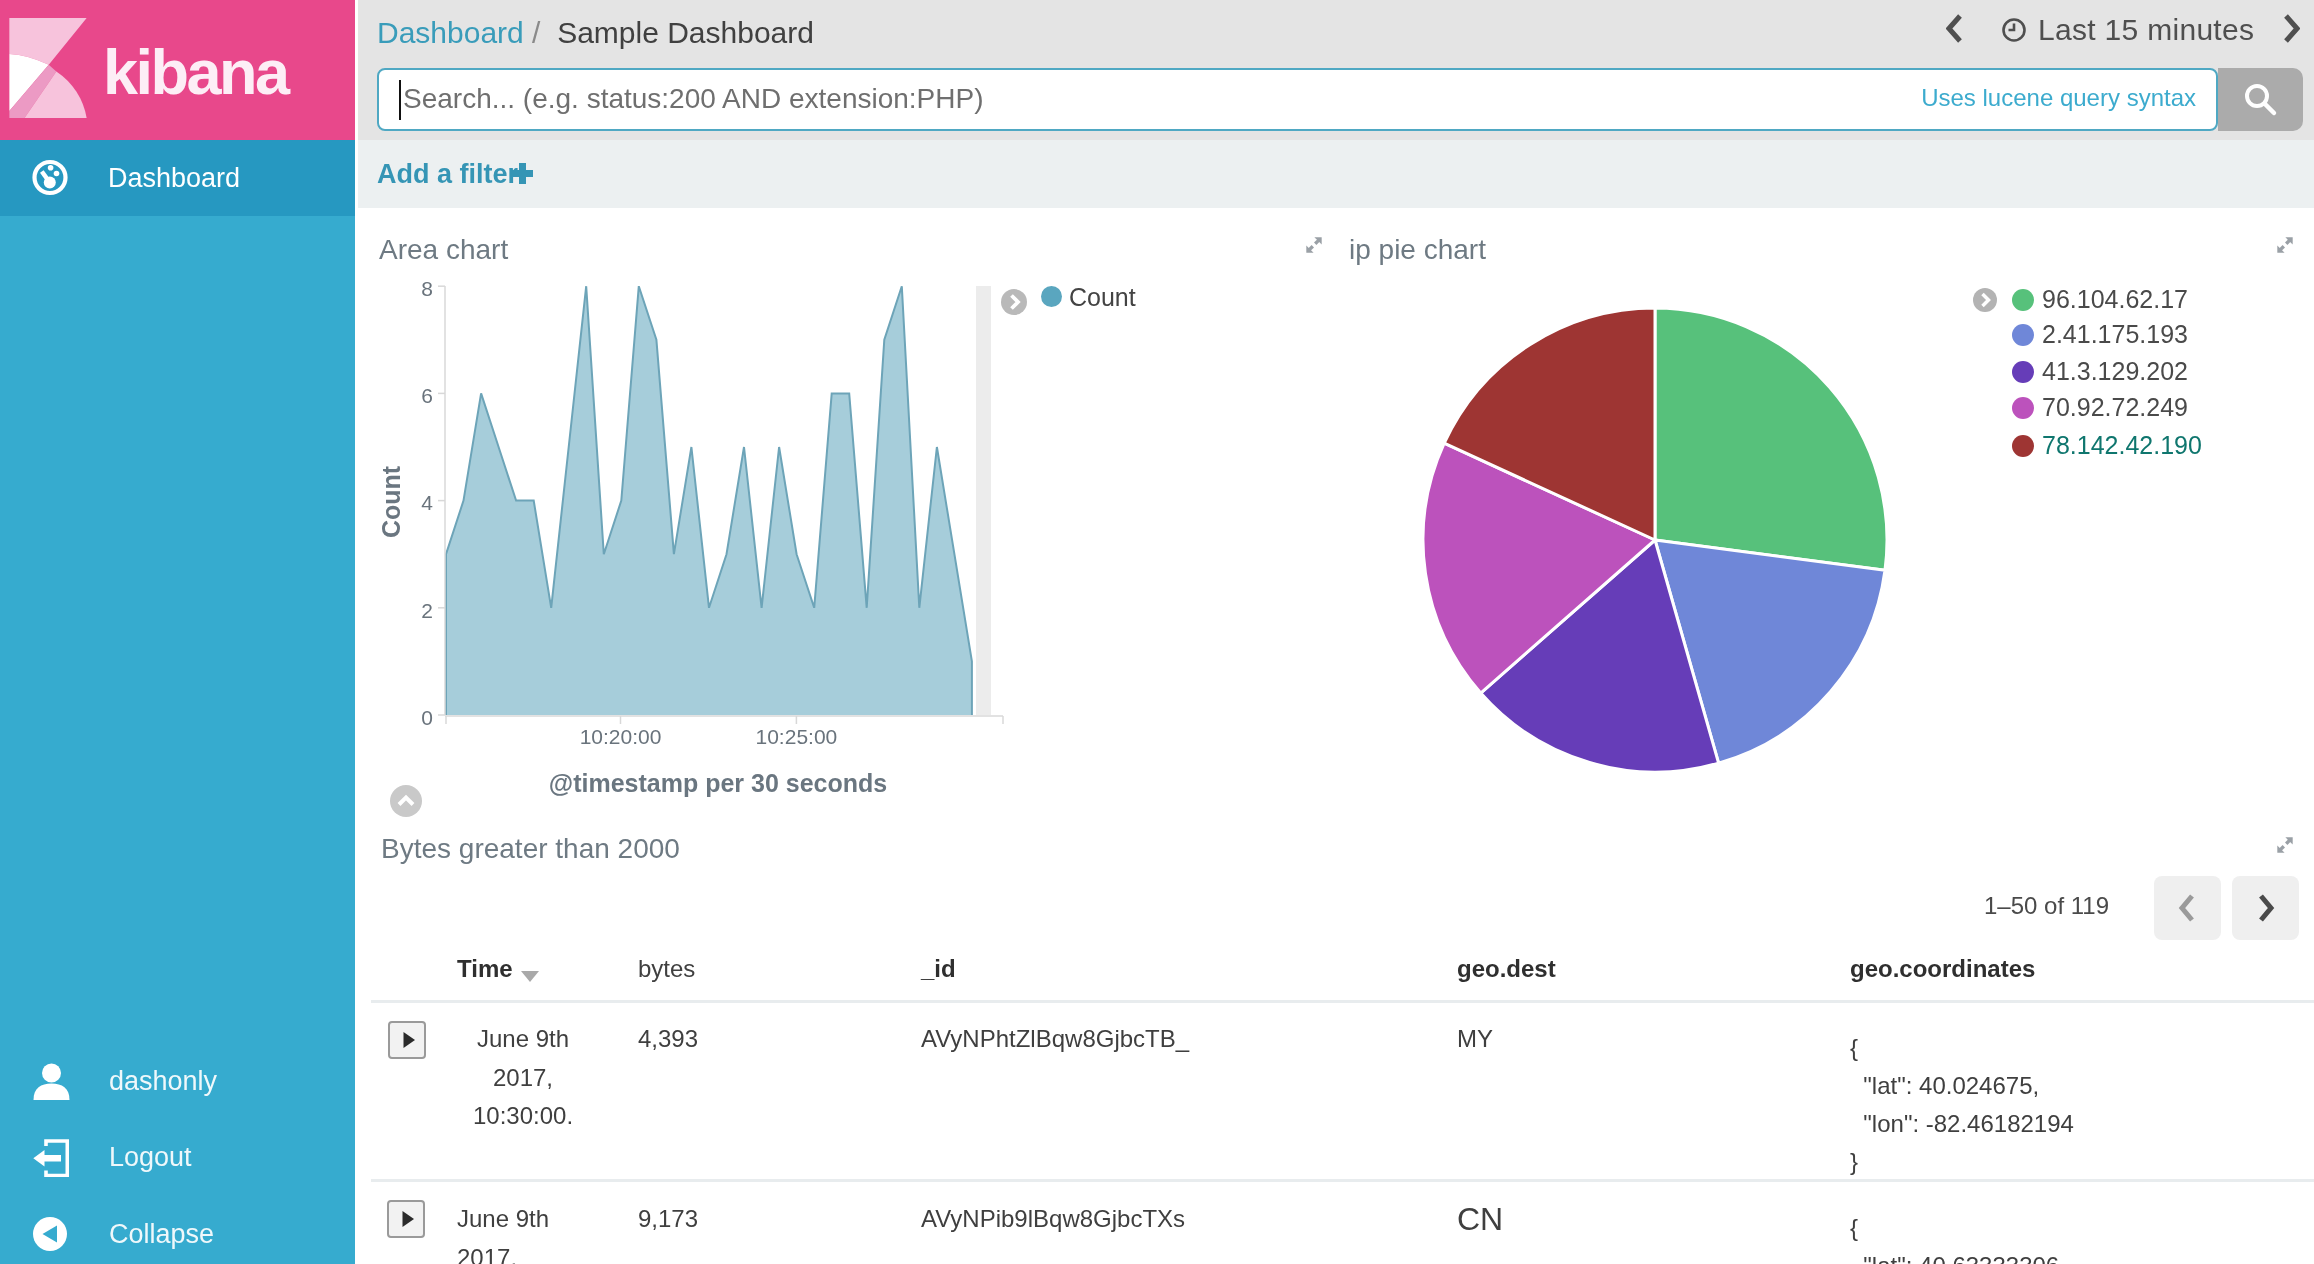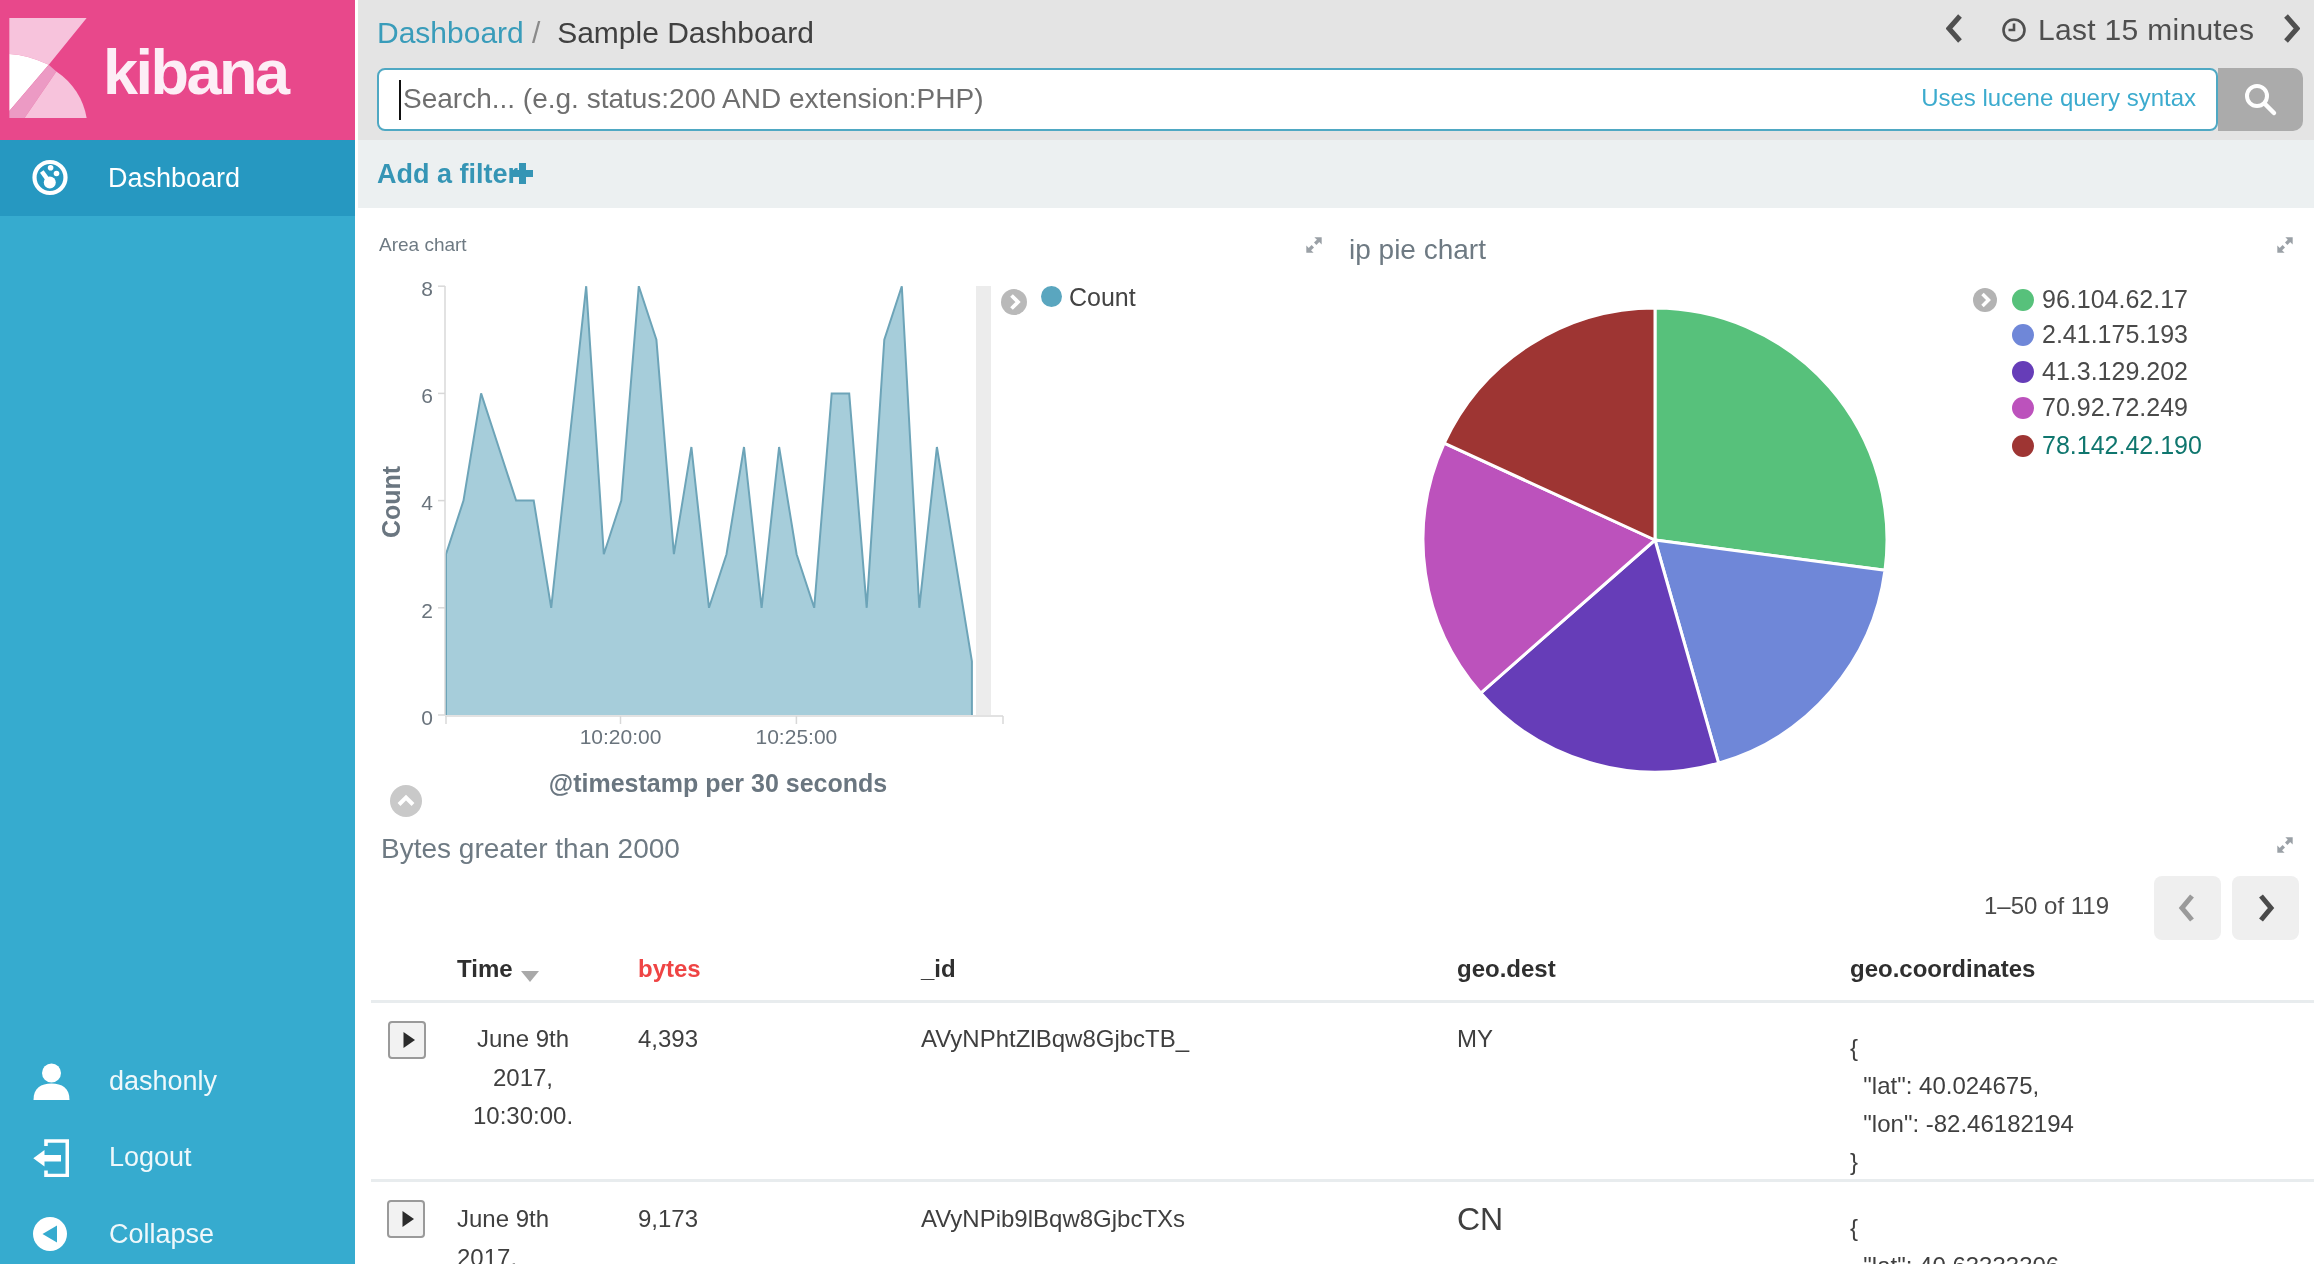--- a/index.html
+++ b/index.html
@@ -75,21 +75,21 @@
 <svg class="abs" style="left:2241px;top:80px;" width="40" height="40" viewBox="0 0 40 40">
   <circle cx="16" cy="16" r="10" fill="none" stroke="#ffffff" stroke-width="4"></circle>
   <line x1="23.5" y1="23.5" x2="33" y2="33" stroke="#ffffff" stroke-width="4.5" stroke-linecap="round"></line>
 </svg>
 
 <div class="abs" style="left:358px;top:140px;width:1956px;height:68px;background:#ecf0f1;"></div>
 <div class="abs" style="left:377px;top:159px;font-size:27px;color:#3595b5;font-weight:bold;">Add a filter</div>
 <div class="abs" style="left:512px;top:170px;width:21px;height:7px;background:#3595b5;"></div>
 <div class="abs" style="left:519px;top:163px;width:7px;height:21px;background:#3595b5;"></div>
 
-<div class="abs" style="left:379px;top:234px;font-size:19px;color:#6e7a83;">Area chart</div>
+<div class="abs" style="left:379px;top:234px;font-size:28px;color:#6e7a83;">Area chart</div>
 <svg class="abs" style="left:1303px;top:234px;" width="22" height="22" viewBox="0 0 22 22">
   <polygon points="11.4,3.3 18.7,3.3 18.7,10.6" fill="#9aa0a6"></polygon>
   <line x1="15.6" y1="6.4" x2="12.2" y2="9.8" stroke="#9aa0a6" stroke-width="3.4"></line>
   <polygon points="3.3,11.4 3.3,18.7 10.6,18.7" fill="#9aa0a6"></polygon>
   <line x1="6.4" y1="15.6" x2="9.8" y2="12.2" stroke="#9aa0a6" stroke-width="3.4"></line>
 </svg>
 
 <svg class="abs" style="left:380px;top:275px;" width="640" height="530" viewBox="0 0 640 530">
 
   <rect x="596" y="11" width="15" height="429" fill="#ececec"></rect>
@@ -178,21 +178,21 @@
 <svg class="abs" style="left:2154px;top:876px;" width="67" height="64" viewBox="0 0 67 64">
   <polyline points="38,20 28,32 38,44" fill="none" stroke="#9a9a9a" stroke-width="5"></polyline>
 </svg>
 <div class="abs" style="left:2232px;top:876px;width:67px;height:64px;background:#efefef;border-radius:8px;"></div>
 <svg class="abs" style="left:2232px;top:876px;" width="67" height="64" viewBox="0 0 67 64">
   <polyline points="29,20 39,32 29,44" fill="none" stroke="#4a4a4a" stroke-width="5"></polyline>
 </svg>
 
 <div class="abs" style="left:457px;top:955px;font-size:24px;font-weight:bold;color:#2f2f2f;">Time</div>
 <div class="abs" style="left:521px;top:971px;width:0;height:0;border-left:9px solid transparent;border-right:9px solid transparent;border-top:11px solid #a9a9a9;"></div>
-<div class="abs" style="left:638px;top:955px;font-size:24px;font-weight:bold;color:#ef4444;">bytes</div>
+<div class="abs" style="left:638px;top:955px;font-size:24px;font-weight:normal;color:#404040;">bytes</div>
 <div class="abs" style="left:921px;top:955px;font-size:24px;font-weight:bold;color:#2f2f2f;">_id</div>
 <div class="abs" style="left:1457px;top:955px;font-size:24px;font-weight:bold;color:#2f2f2f;">geo.dest</div>
 <div class="abs" style="left:1850px;top:955px;font-size:24px;font-weight:bold;color:#2f2f2f;">geo.coordinates</div>
 <div class="abs" style="left:371px;top:1000px;width:1943px;height:3px;background:#e8ecee;"></div>
 
 <div class="abs" style="left:388px;top:1021px;width:38px;height:38px;background:#f2f2f2;border:2px solid #9a9a9a;border-radius:4px;"></div>
 <svg class="abs" style="left:388px;top:1021px;" width="38" height="38" viewBox="0 0 38 38">
   <path d="M15.5,11 L27,19 L15.5,27 Z" fill="#2b2b2b"></path>
 </svg>
 <div class="abs" style="left:457px;top:1020px;width:132px;font-size:24px;color:#3f3f3f;line-height:38.5px;text-align:center;">June 9th 2017, 10:30:00.</div>

